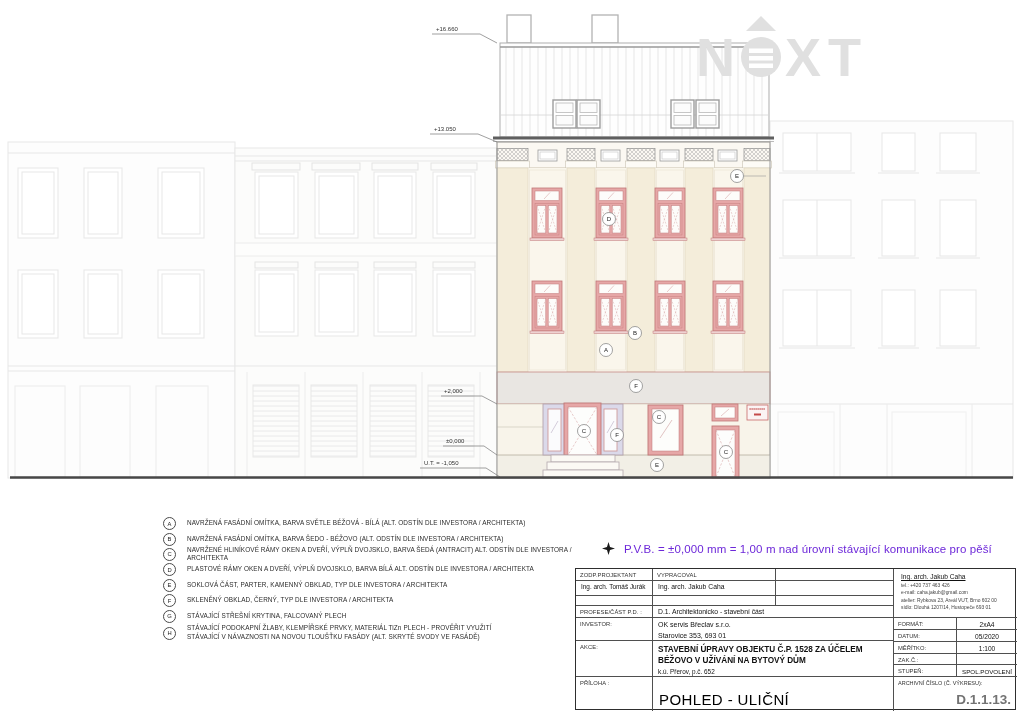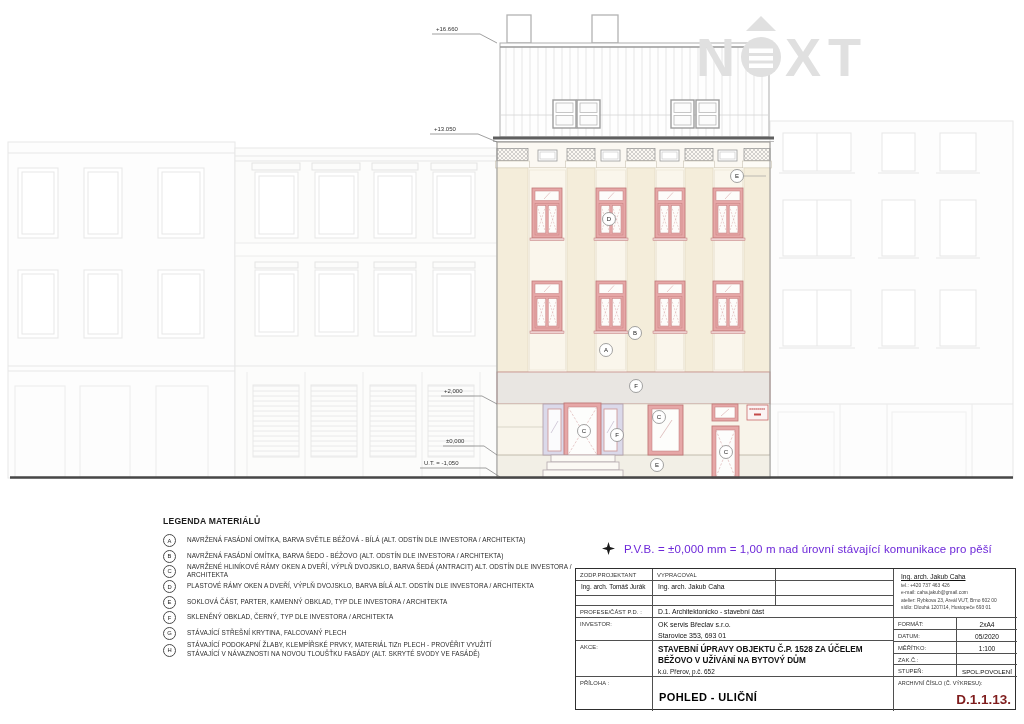--- a/index.html
+++ b/index.html
@@ -25,28 +25,28 @@
   
   .tblock{position:absolute;left:575px;top:568px;width:441px;height:142px;border:1.6px solid #2e2e2e;box-sizing:border-box;background:#fff;}
   .cell{position:absolute;box-sizing:border-box;color:#222;overflow:hidden;}
   .bR{border-right:.9px solid #4f4f4f;}
   .bB{border-bottom:.9px solid #4f4f4f;}
   .lab{font-size:5.8px;padding:2.5px 0 0 4px;color:#333;letter-spacing:.1px;}
   .val{font-size:6.8px;padding:2px 0 0 5px;color:#111;}
   .val2{font-size:7px;line-height:1.5;padding:2px 0 0 5px;color:#111;}
   .akce-big{font-size:8.2px;font-weight:600;line-height:1.35;color:#111;}
   .akce-small{font-size:6.4px;margin-top:2px;color:#111;}
-  .priloha-val{font-size:11px;font-weight:bold;letter-spacing:.4px;padding:14px 0 0 6px;color:#000;}
+  .priloha-val{font-size:15px;font-weight:normal;letter-spacing:.4px;padding:14px 0 0 6px;color:#000;}
   .contact{padding:4px 0 0 7px;}
   .contact .cname{font-size:6.6px;text-decoration:underline;color:#111;margin-bottom:2px;}
   .contact .cline{font-size:4.9px;color:#444;line-height:1.5;}
   .rlab{font-size:5.8px;padding:3px 0 0 4px;color:#333;}
   .rval{font-size:6.6px;padding:3px 0 0 0;text-align:center;color:#111;}
   .archiv .alab{font-size:5.5px;padding:3px 0 0 4px;color:#333;}
-  .archiv .aval{position:absolute;right:6px;bottom:4px;font-size:13.5px;font-weight:bold;color:#7f1d1d;}
+  .archiv .aval{position:absolute;right:6px;bottom:4px;font-size:13.5px;font-weight:bold;color:#737373;}
 
   
   .lblc{fill:#fff;stroke:#8a8a8a;stroke-width:.8;}
   .lblt{font-size:6px;fill:#222;text-anchor:middle;}
   .dimt{font-size:6px;fill:#333;}
   .wm{font-weight:bold;fill:#e0e0e0;}
 </style>
 </head>
 <body>
 
@@ -417,21 +417,20 @@
       <g>
         <text class="dimt" x="424" y="465">U.T. = -1,050</text>
         <polyline points="420,468 486,468 500,477" fill="none" stroke="#777" stroke-width="0.7"></polyline>
       </g>
     </g>
 
     <line x1="10" y1="477.5" x2="1013" y2="477.5" stroke="#474747" stroke-width="2.4"></line>
   </svg>
 
   <div class="legend">
-    <div class="legend-title">LEGENDA MATERIÁLŮ</div>
     <div class="legend-row">
       <span class="legend-key">A</span>
       <span class="legend-text">NAVRŽENÁ FASÁDNÍ OMÍTKA, BARVA SVĚTLE BÉŽOVÁ - BÍLÁ (ALT. ODSTÍN DLE INVESTORA / ARCHITEKTA)</span>
     </div>
     <div class="legend-row">
       <span class="legend-key">B</span>
       <span class="legend-text">NAVRŽENÁ FASÁDNÍ OMÍTKA, BARVA ŠEDO - BÉŽOVO (ALT. ODSTÍN DLE INVESTORA / ARCHITEKTA)</span>
     </div>
     <div class="legend-row">
       <span class="legend-key">C</span>

